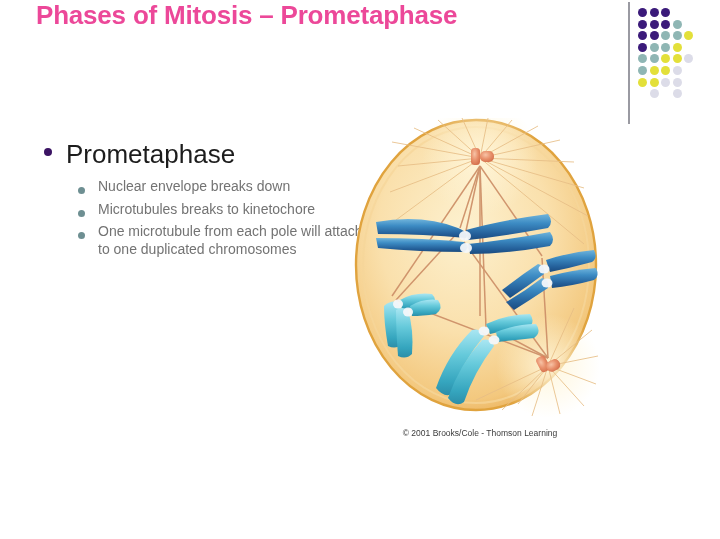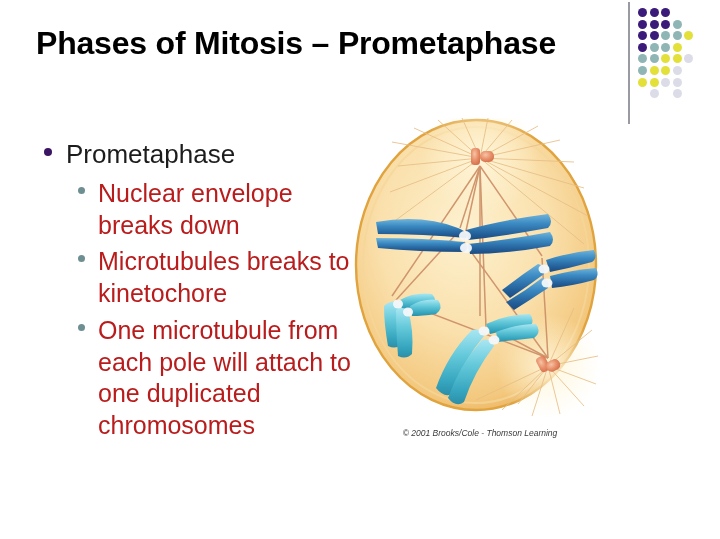--- a/index.html
+++ b/index.html
@@ -15,26 +15,26 @@
     width: 720px;
     height: 539px;
     background: #ffffff;
     overflow: hidden;
   }
 
   
   #title {
     position: absolute;
     left: 36px;
-    top: 24px;
+    top: 0;
     width: 570px;
-    font-size: 32px;
+    font-size: 26px;
     font-weight: bold;
     line-height: 1.19;
-    color: #000000;
+    color: #ec4899;
     letter-spacing: -0.2px;
     white-space: pre-line;
   }
 
   
   #deco {
     position: absolute;
     left: 622px;
     top: 0px;
     width: 98px;
@@ -88,43 +88,42 @@
     left: 8px;
     top: 10px;
     width: 8px;
     height: 8px;
     border-radius: 50%;
     background: #3B1463;
   }
   .lvl2 {
     position: relative;
     padding-left: 62px;
-    font-size: 25px;
-    color: #b91c1c;
+    font-size: 14px;
+    color: #737373;
     line-height: 1.27;
     margin-bottom: 5px;
   }
   .lvl2 > .mark {
     position: absolute;
     left: 42px;
     top: 9px;
     width: 7px;
     height: 7px;
     border-radius: 50%;
     background: #6E8F92;
   }
 
   
   #figure {
     position: absolute;
     left: 352px;
     top: 118px;
     width: 256px;
     height: 330px;
-    font-style: italic;
   }
   #cell-svg {
     position: absolute;
     left: 0;
     top: 0;
   }
   #credit {
     position: absolute;
     left: 0;
     top: 310px;

